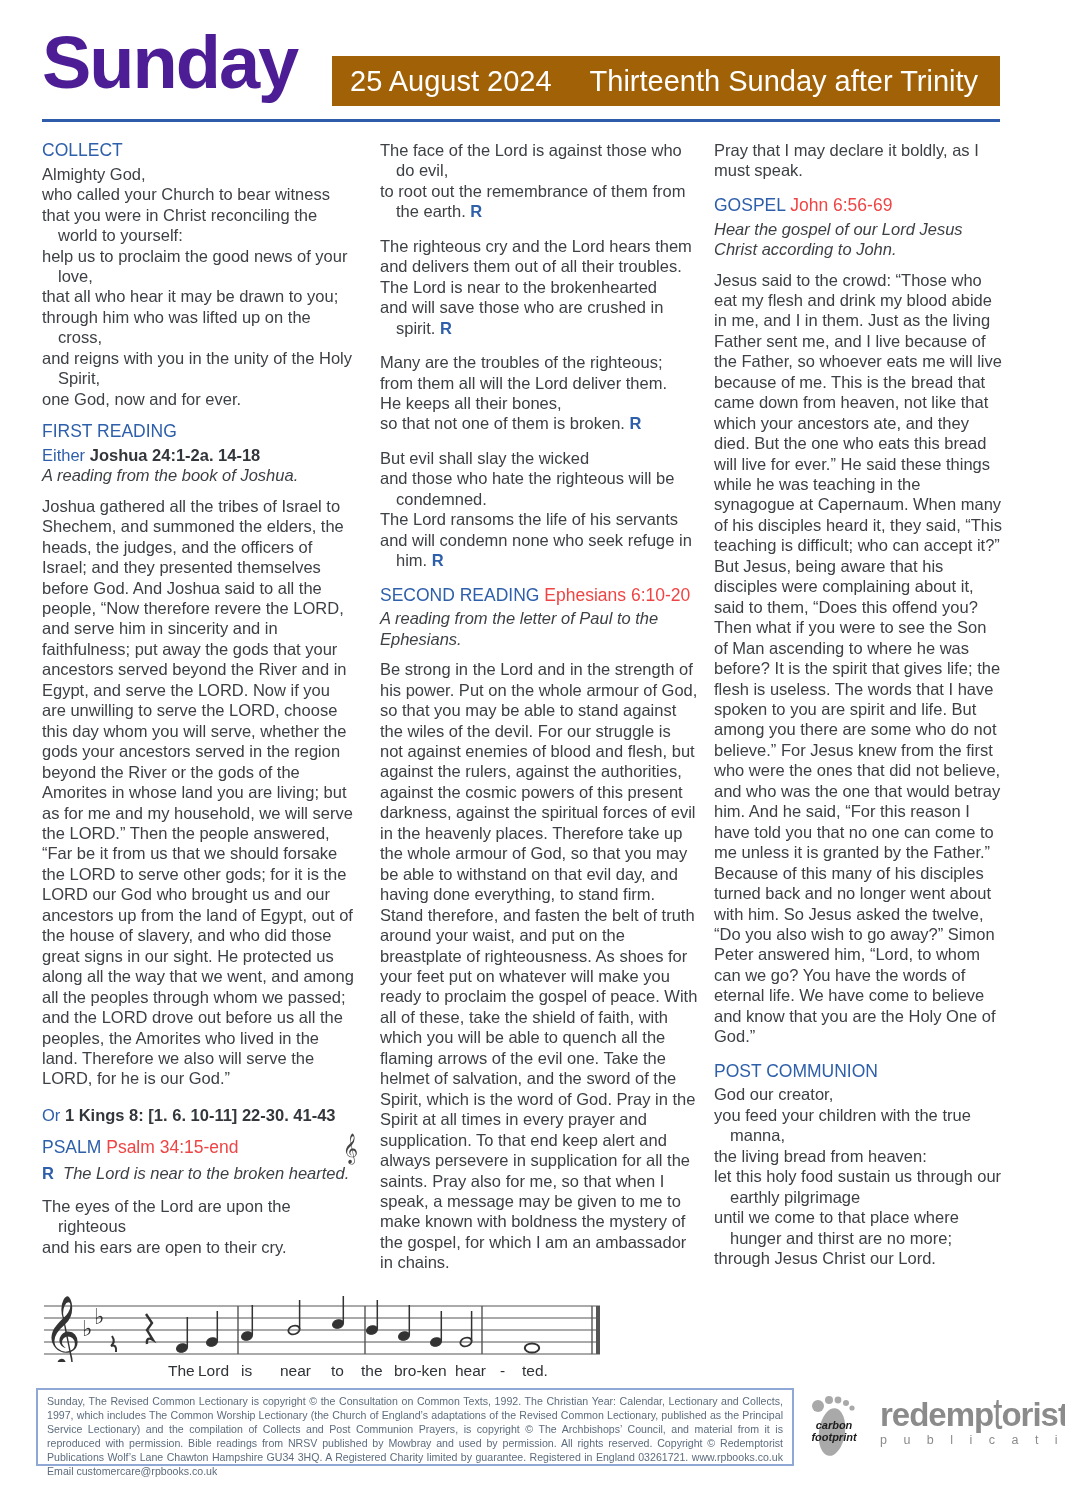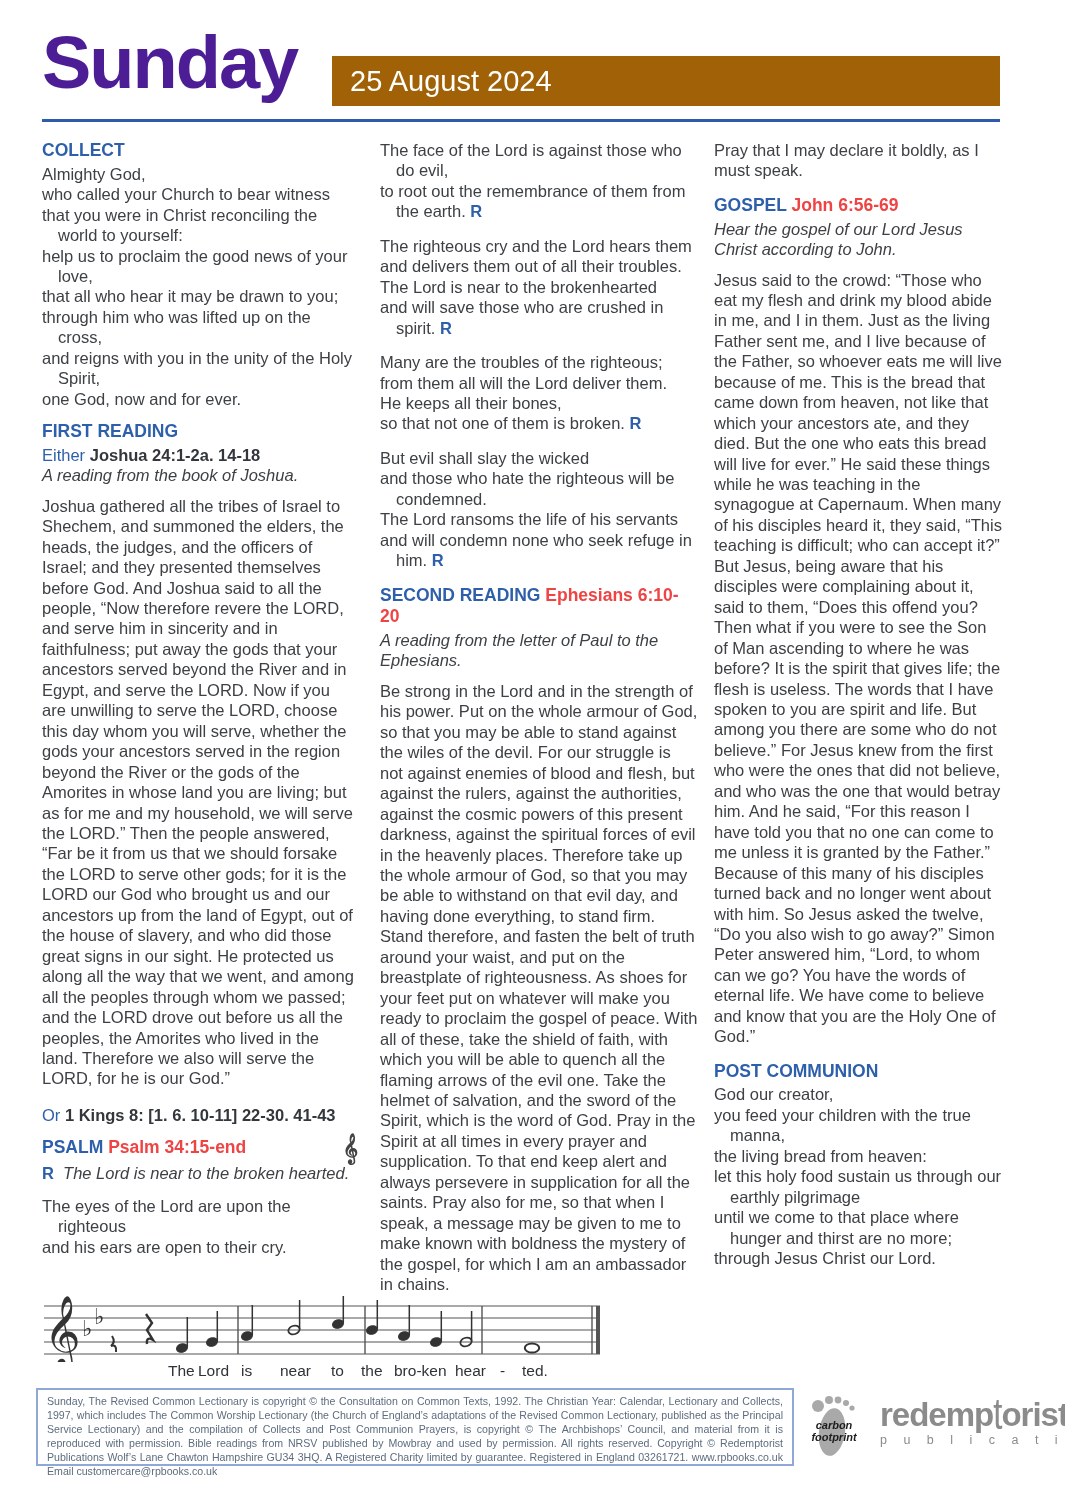--- a/index.html
+++ b/index.html
@@ -21,21 +21,21 @@
   }
   .date-bar .feast{margin-left:38px;}
   .head-rule{position:absolute;left:42px;top:119px;width:958px;height:3px;background:#2e5caa;}
 
   
   .col{position:absolute;top:140px;font-size:16.5px;line-height:1.24;}
   #col1{left:42px;width:316px;}
   #col2{left:380px;width:318px;}
   #col3{left:714px;width:290px;}
 
-  .shead{color:#2e5faa;font-weight:700;font-size:17.5px;margin:12px 0 2px 0;}
+  .shead{color:#2e5faa;font-weight:400;font-size:17.5px;margin:12px 0 2px 0;}
   .shead:first-child{margin-top:0;}
   .shead .ref{color:#ef4444;}
   .blue{color:#2e5faa;}
   .bold{font-weight:700;color:#33373b;}
   .ital{font-style:italic;}
   .source{font-style:italic;margin:0 0 10px 0;}
   .para{margin:0 0 14px 0;}
   .hline{padding-left:16px;text-indent:-16px;}
   .stanza{margin:0 0 14px 0;}
   .rmark{color:#2e5faa;font-weight:700;font-style:normal;}
@@ -66,20 +66,21 @@
   .pub-name .cross-t{display:inline-block;transform:scaleY(1.35) translateY(-1px);font-weight:400;}
   .pub-sub{font-size:12.5px;letter-spacing:6.5px;margin-top:2px;white-space:nowrap;}
 </style>
 </head>
 <body>
 
 <div class="masthead">
   <div class="day-title">Sunday</div>
   <div class="date-bar">
     <span>25 August 2024</span>
+    <span class="feast">Thirteenth Sunday after Trinity</span>
   </div>
 </div>
 <div class="head-rule"></div>
 
 <div class="col" id="col1">
   <div class="shead">COLLECT</div>
   <div>
       <div class="hline">Almighty God,</div>
       <div class="hline">who called your Church to bear witness</div>
       <div class="hline">that you were in Christ reconciling the world to yourself:</div>

